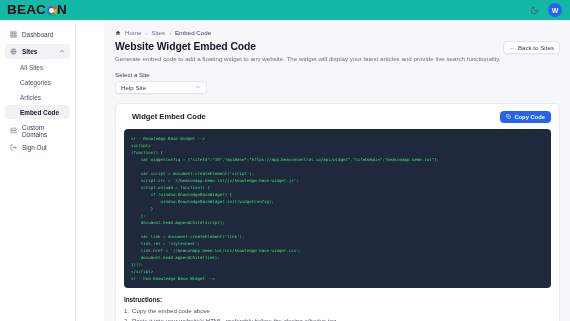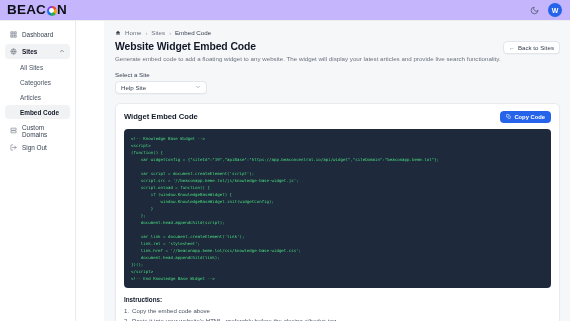--- a/index.html
+++ b/index.html
@@ -7,21 +7,21 @@
     width: 570px; height: 321px;
     font-family: "Liberation Sans", sans-serif;
     background: #ffffff;
     overflow: hidden;
   }
   .app { display: flex; flex-direction: column; width: 570px; height: 321px; }
 
   
   .topbar {
     height: 21px; flex: 0 0 21px;
-    background: #c4b5fd;
+    background: #14b8a6;
     display: flex; align-items: center; justify-content: space-between;
     padding: 0 8px 0 7px;
     border-bottom: 1px solid #eceef1;
   }
   .logo { display: flex; align-items: center; font-weight: 700; font-size: 13.5px;
           letter-spacing: 0.2px; color: #0d1117; line-height: 1; }
   .logo .ring { display:inline-block; width: 10px; height: 10px; margin: 0 0.5px;
                 position: relative; top: 0.5px; border-radius: 50%;
                 background: conic-gradient(#e8453c 0deg 60deg, #f2a60c 60deg 130deg,
                             #34a853 130deg 200deg, #1677f2 200deg 280deg, #7b3fe4 280deg 360deg); }
@@ -80,21 +80,21 @@
             border-radius: 4px; display:flex; align-items:center;
             padding: 0 5px; font-size: 6.2px; color:#374151;
             box-shadow: 0 1px 1px rgba(16,24,40,0.03); }
   .select .cv { margin-left:auto; color:#9ca3af; font-size:5.5px; }
 
   
   .card { margin-top: 9px; background:#fff; border:1px solid #e9ebef;
           border-radius: 5px; padding: 7px 8px 8px 8px;
           box-shadow: 0 1px 2px rgba(16,24,40,0.04); }
   .card-head { display:flex; align-items:center; justify-content:space-between;
-               margin-bottom: 6px; }
+               margin-bottom: 6px; margin-left: 8px; }
   .card-title { font-size: 7.6px; font-weight:700; color:#111827; }
   .copy-btn { display:flex; align-items:center; gap:3px; background:#2563eb;
               color:#fff; border-radius: 4px; height: 12px; padding: 0 6px;
               font-size: 5.8px; font-weight:600; white-space:nowrap; }
   .copy-btn .cic { width:5px; height:5px; display:flex; align-items:center;
                    justify-content:center; }
 
   .code-box { background: #1e293b; border-radius: 4px; padding: 6px 7px;
               font-family: "DejaVu Sans Mono", monospace; font-size: 4.1px;
               line-height: 1.72; color: #4ade80; white-space: pre; overflow:hidden; }

